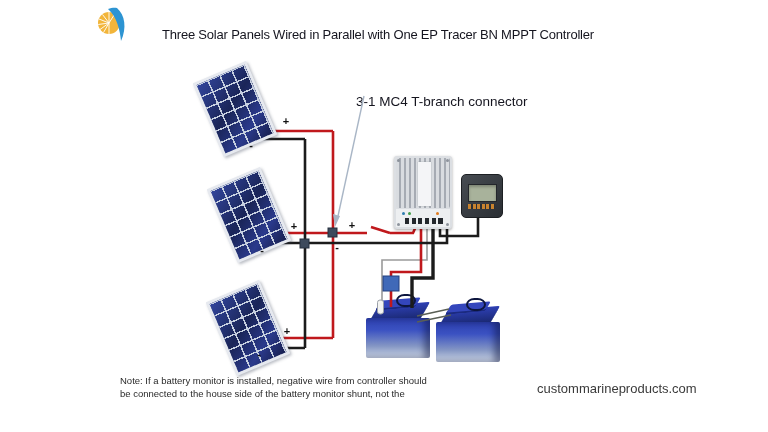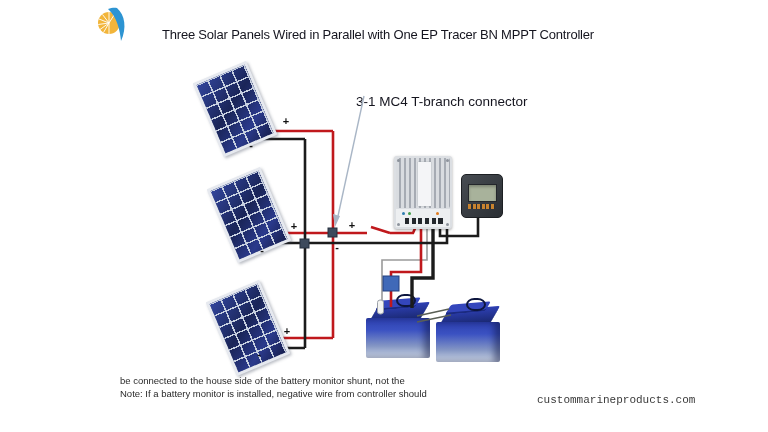--- a/index.html
+++ b/index.html
@@ -14,21 +14,21 @@
     --ink:#15151f;
   }
   html,body{margin:0;padding:0;background:#fff;}
   .stage{position:relative;width:743px;height:432px;background:var(--bg);
          font-family:"Liberation Sans",sans-serif;overflow:hidden;padding-left:46px;}
 
   .title{position:absolute;left:162px;top:27px;font-size:13px;letter-spacing:-0.2px;
          color:var(--ink);white-space:nowrap;}
   .callout-label{position:absolute;left:356px;top:94px;font-size:13.5px;color:var(--ink);white-space:nowrap;}
   .note{position:absolute;left:120px;top:374px;font-size:9.5px;line-height:13px;color:#2a2a2a;}
-  .website{position:absolute;left:537px;top:394px;font-size:11px;color:#3a3a3a;font-family:Liberation Mono, monospace;}
+  .website{position:absolute;left:537px;top:381px;font-size:13px;color:#3a3a3a;}
 
   .logo{position:absolute;left:96px;top:6px;width:34px;height:36px;}
 
   svg.wires{position:absolute;left:0;top:0;width:768px;height:432px;}
   .w-red{stroke:var(--wire-red);stroke-width:2.6;fill:none;}
   .w-blk{stroke:var(--wire-blk);stroke-width:2.6;fill:none;}
   .w-blk-thick{stroke:var(--wire-blk);stroke-width:3.4;fill:none;}
   .w-gray{stroke:var(--wire-gray);stroke-width:1.6;fill:none;}
   .w-link{stroke:var(--wire-link);stroke-width:1.4;fill:none;}
   .w-callout{stroke:var(--callout);stroke-width:1.4;fill:none;}
@@ -172,19 +172,19 @@
       <span class="mark" style="left: 251px; top: 145px;">-</span>
       <span class="mark" style="left: 294px; top: 226px;">+</span>
       <span class="mark" style="left: 262px; top: 250px;">-</span>
       <span class="mark" style="left: 352px; top: 225px;">+</span>
       <span class="mark" style="left: 337px; top: 247px;">-</span>
       <span class="mark" style="left: 287px; top: 331px;">+</span>
       <span class="mark" style="left: 259px; top: 354px;">-</span>
     </div>
 
   <div class="note">
+    <div>Note: If a battery monitor  is installed, negative wire from controller should</div>
     <div>be connected to the house side of the battery monitor shunt, not the</div>
-    <div>Note: If a battery monitor  is installed, negative wire from controller should</div>
   </div>
 
   <div class="website">custommarineproducts.com</div>
 
 </div>
 
 </body></html>

